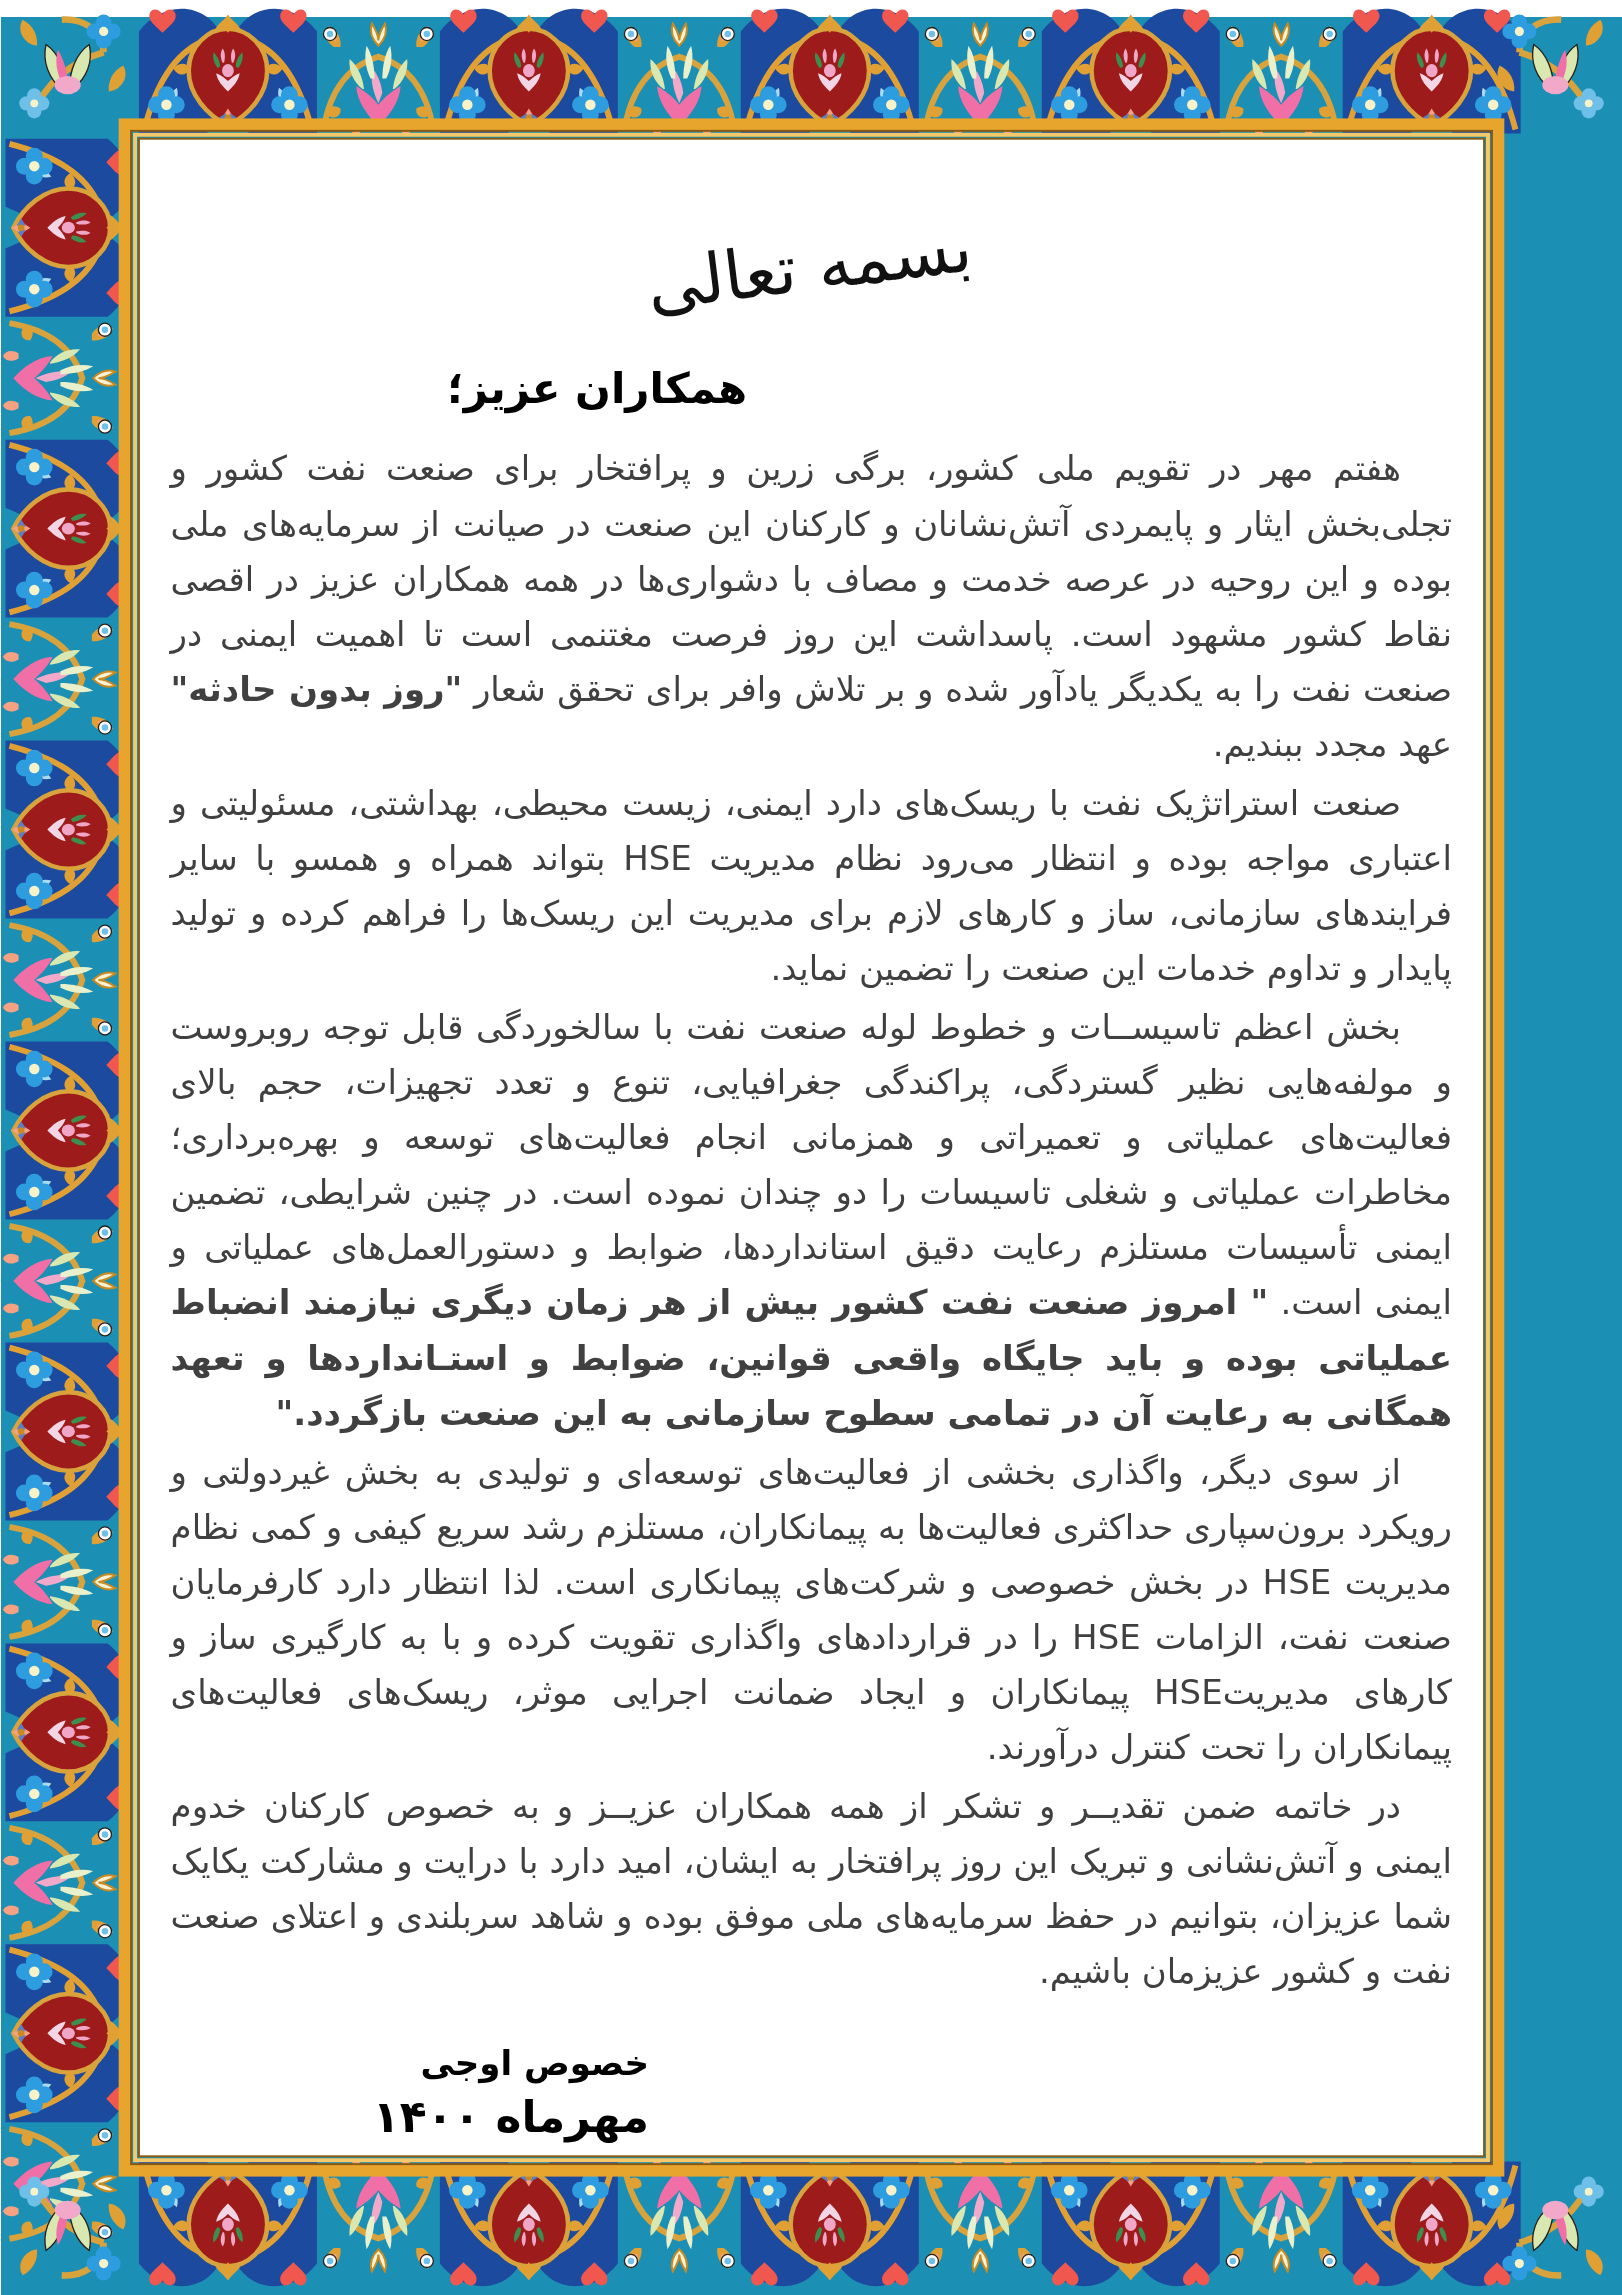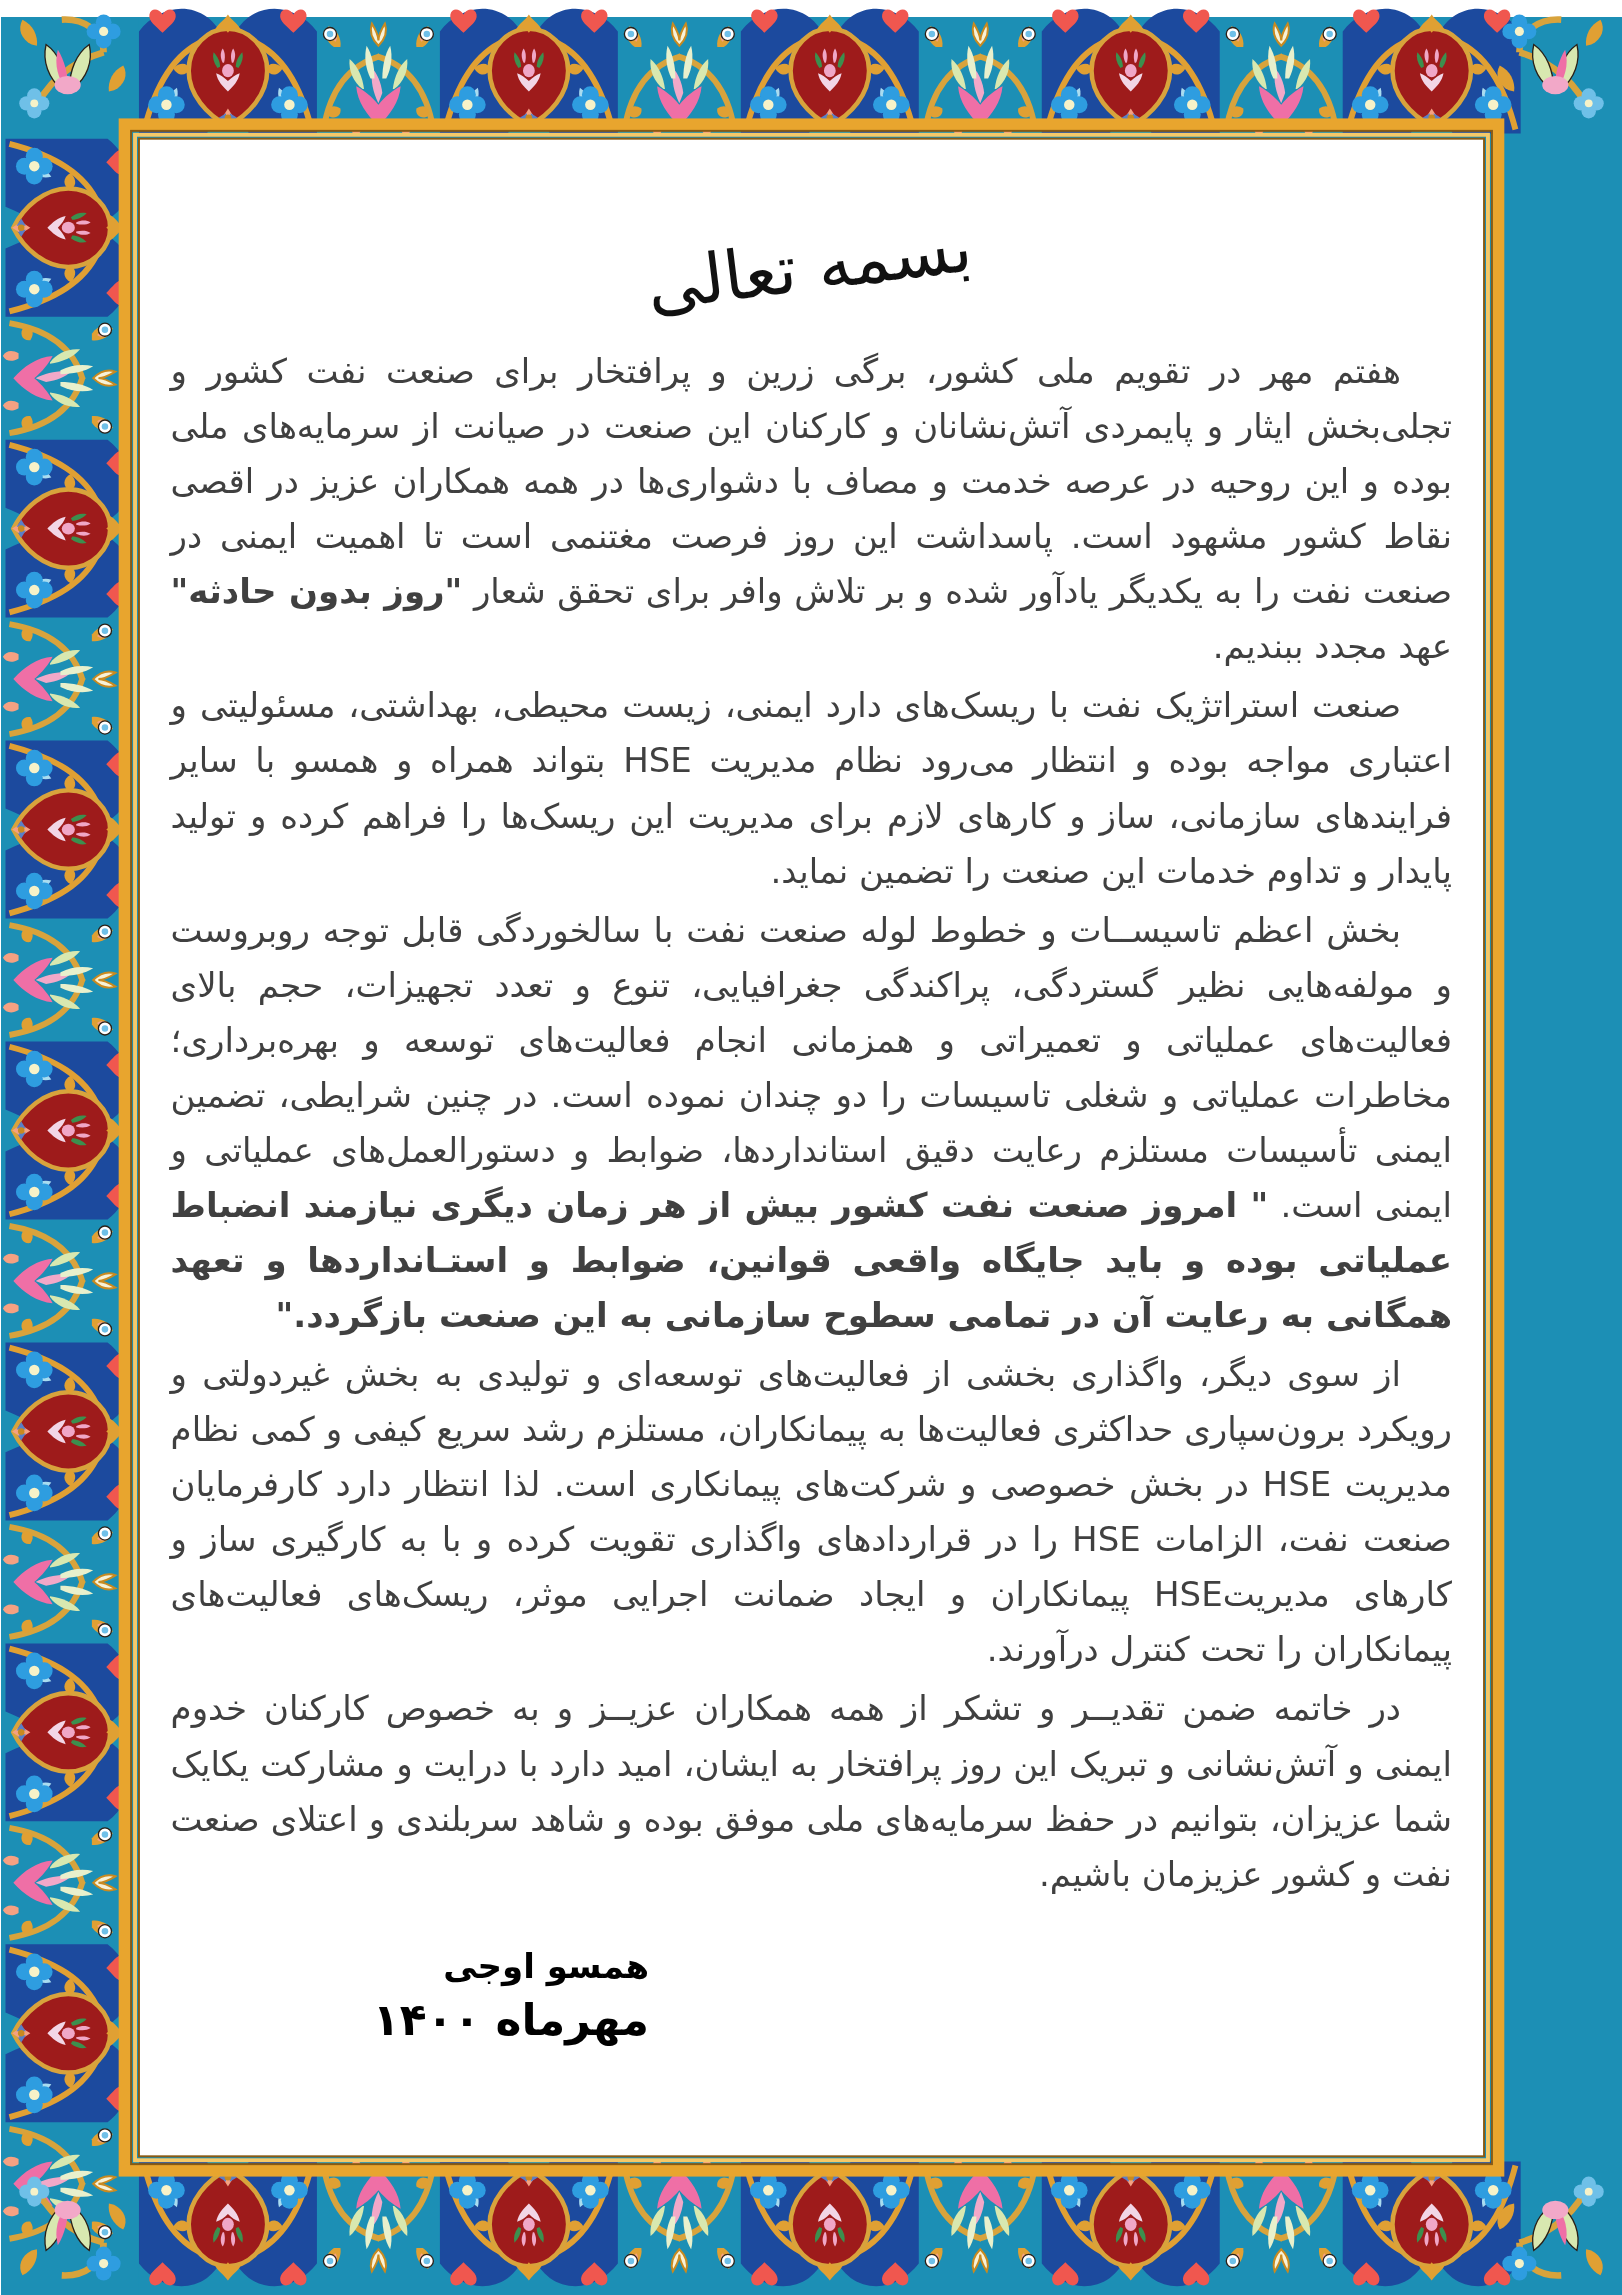--- a/index.html
+++ b/index.html
@@ -403,35 +403,36 @@
         <rect x="212" y="212" width="2056" height="3084" fill="none" stroke="#8a5a12" stroke-width="3"></rect>
         <rect x="222" y="222" width="2036" height="3064" fill="#ffffff"></rect>
       </g>
     </svg>
   </div>
 
   <div class="content">
 
     <div class="basmala">بسمه تعالی</div>
 
+    <div class="salutation">همکاران عزیز؛</div>
 
     <div class="body-text">
 
       <p><span>هفتم مهر در تقویم ملی کشور، برگی زرین و پرافتخار برای صنعت نفت کشور و تجلی‌بخش ایثار و پایمردی آتش‌نشانان و کارکنان این صنعت در صیانت از سرمایه‌های ملی بوده و این روحیه در عرصه خدمت و مصاف با دشواری‌ها در همه همکاران عزیز در اقصی نقاط کشور مشهود است. پاسداشت این روز فرصت مغتنمی است تا اهمیت ایمنی در صنعت نفت را به یکدیگر یادآور شده و بر تلاش وافر برای تحقق شعار </span><b class="quote-bold">"روز بدون حادثه"</b><span> عهد مجدد ببندیم.</span></p>
 
       <p>صنعت استراتژیک نفت با ریسک‌های دارد ایمنی، زیست محیطی، بهداشتی، مسئولیتی و اعتباری مواجه بوده و انتظار می‌رود نظام مدیریت HSE بتواند همراه و همسو با سایر فرایندهای سازمانی، ساز و کارهای لازم برای مدیریت این ریسک‌ها را فراهم کرده و تولید پایدار و تداوم خدمات این صنعت را تضمین نماید.</p>
 
       <p><span>بخش اعظم تاسیســات و خطوط لوله صنعت نفت با سالخوردگی قابل توجه روبروست و مولفه‌هایی نظیر گستردگی، پراکندگی جغرافیایی، تنوع و تعدد تجهیزات، حجم بالای فعالیت‌های عملیاتی و تعمیراتی و همزمانی انجام فعالیت‌های توسعه و بهره‌برداری؛ مخاطرات عملیاتی و شغلی تاسیسات را دو چندان نموده است. در چنین شرایطی، تضمین ایمنی تأسیسات مستلزم رعایت دقیق استانداردها، ضوابط و دستورالعمل‌های عملیاتی و ایمنی است. </span><b class="quote-bold">" امروز صنعت نفت کشور بیش از هر زمان دیگری نیازمند انضباط عملیاتی بوده و باید جایگاه واقعی قوانین، ضوابط و استـاندارد‌ها و تعهد همگانی به رعایت آن در تمامی سطوح سازمانی به این صنعت بازگردد."</b></p>
 
       <p>از سوی دیگر، واگذاری بخشی از فعالیت‌های توسعه‌ای و تولیدی به بخش غیردولتی و رویکرد برون‌سپاری حداکثری فعالیت‌ها به پیمانکاران، مستلزم رشد سریع کیفی و کمی نظام مدیریت HSE در بخش خصوصی و شرکت‌های پیمانکاری است. لذا انتظار دارد کارفرمایان صنعت نفت، الزامات HSE را در قراردادهای واگذاری تقویت کرده و با به کارگیری ساز و کارهای مدیریتHSE پیمانکاران و ایجاد ضمانت اجرایی موثر، ریسک‌های فعالیت‌های پیمانکاران را تحت کنترل درآورند.</p>
 
       <p>در خاتمه ضمن تقدیــر و تشکر از همه همکاران عزیــز و به خصوص کارکنان خدوم ایمنی و آتش‌نشانی و تبریک این روز پرافتخار به ایشان، امید دارد با درایت و مشارکت یکایک شما عزیزان، بتوانیم در حفظ سرمایه‌های ملی موفق بوده و شاهد سربلندی و اعتلای صنعت نفت و کشور عزیزمان باشیم.</p>
 
     </div>
 
     <div class="signature">
-      <div>همسو اوجی</div>
+      <div>خصوص اوجی</div>
       <div class="sig-date">مهرماه ۱۴۰۰</div>
     </div>
 
   </div>
 </div>
 
 
 </body></html>

